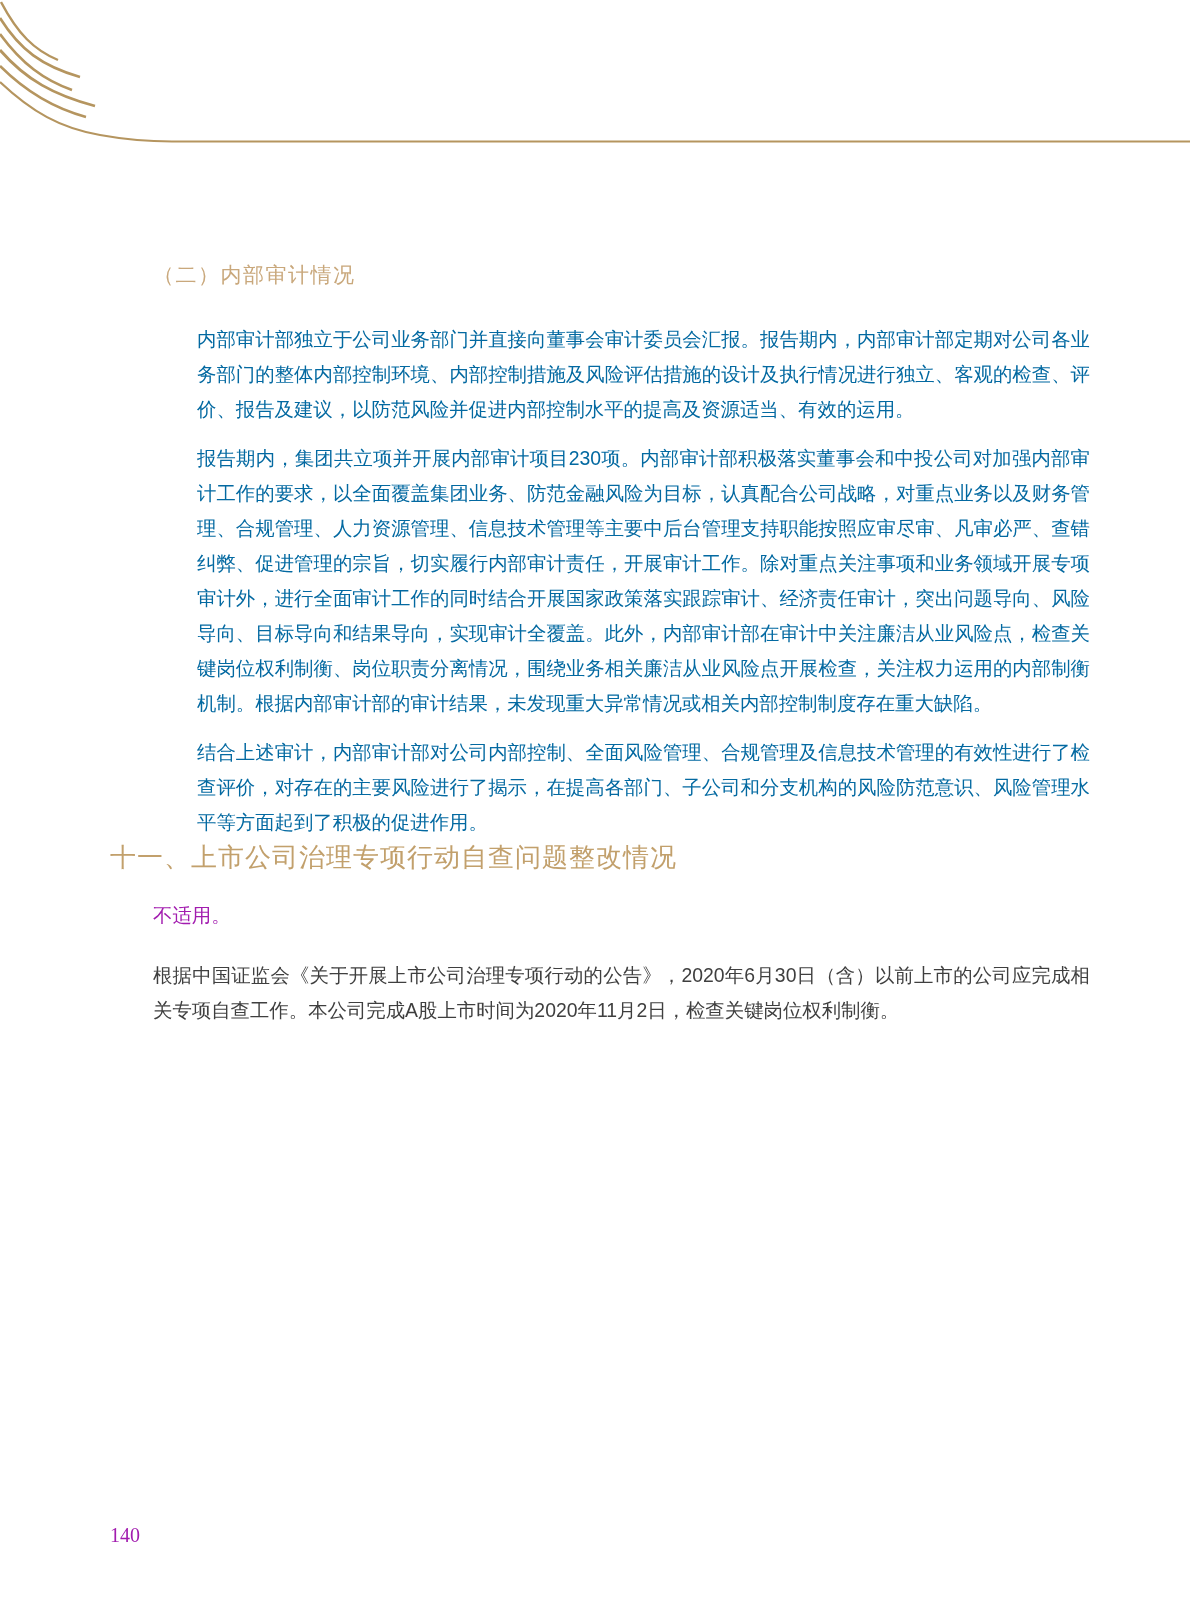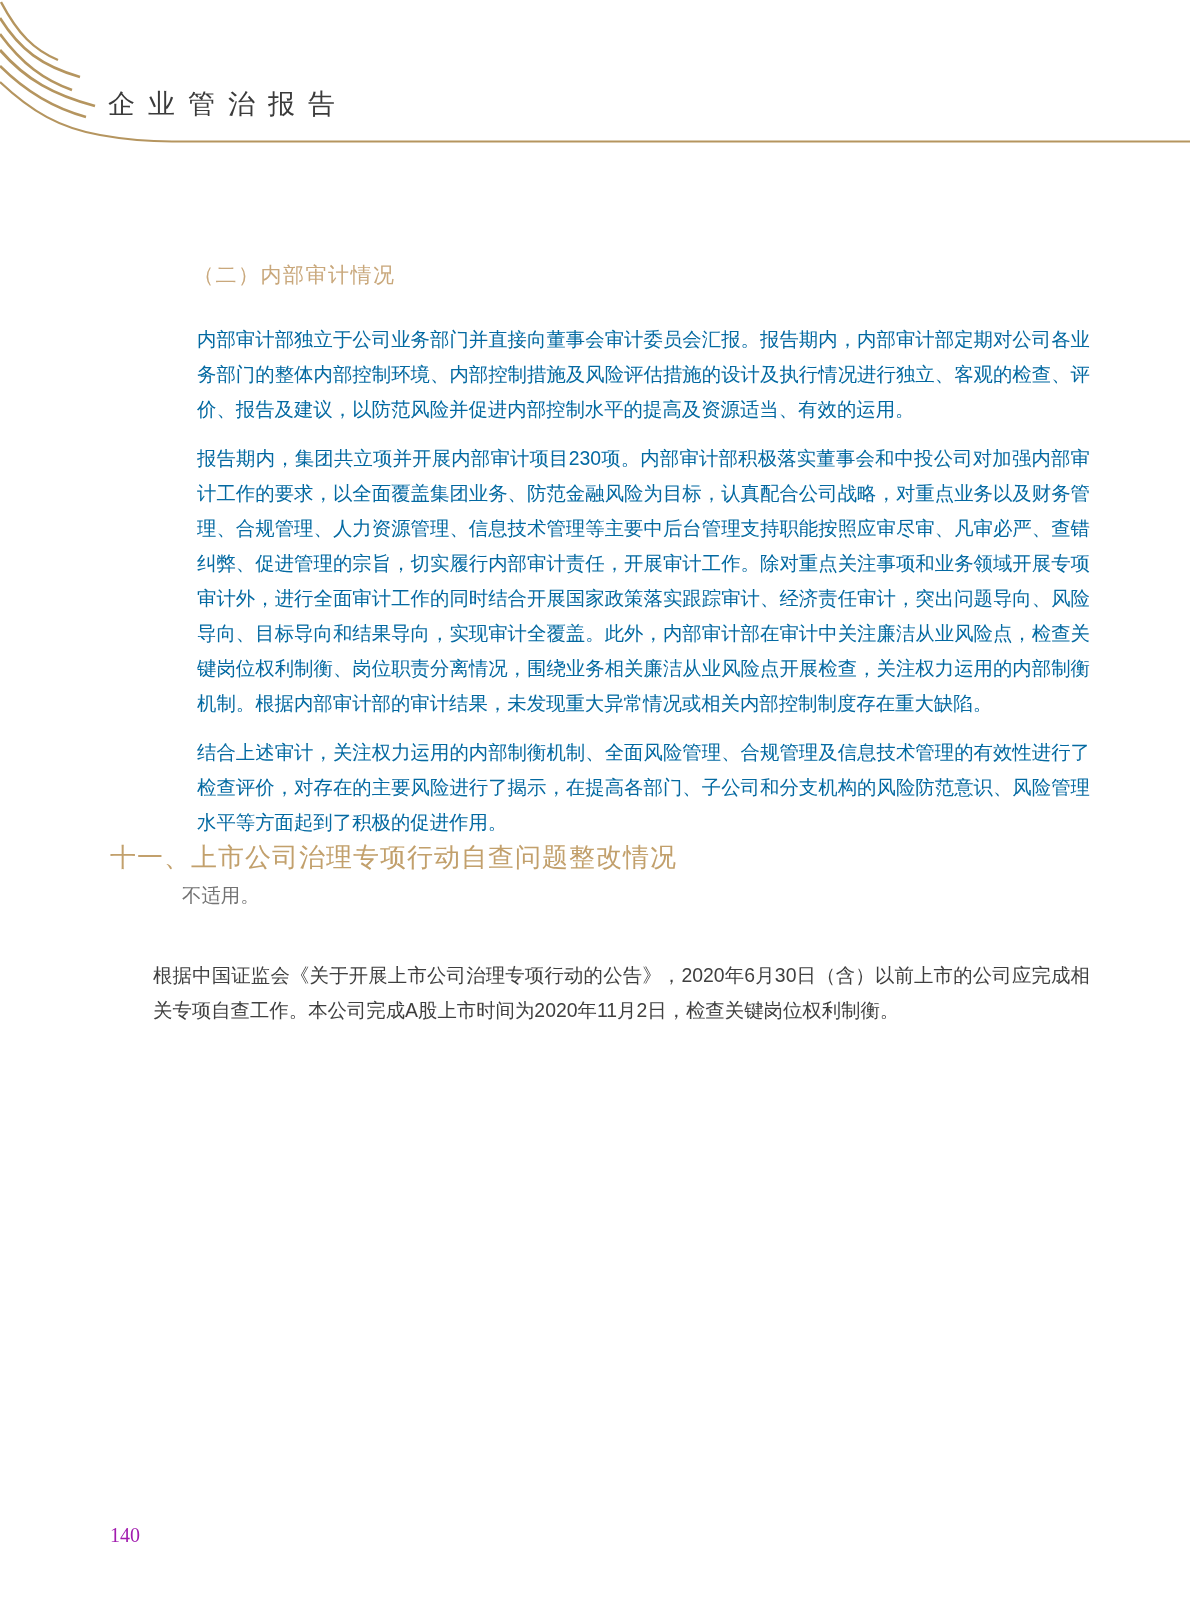--- a/index.html
+++ b/index.html
@@ -37,21 +37,20 @@
 
   
   .sec2-heading {
     position: absolute;
     left: 153px;
     top: 261px;
     font-size: 21px;
     letter-spacing: 1.5px;
     color: #c9a87c;
     white-space: nowrap;
-    margin-left: 40px;
   }
   .sec2-body {
     position: absolute;
     left: 197px;
     top: 322px;
     width: 893px;
     font-size: 19.4px;
     line-height: 35px;
     color: #0369a1;
     text-align: justify;
@@ -68,25 +67,24 @@
     top: 840px;
     font-size: 26px;
     font-weight: normal;
     letter-spacing: 1px;
     color: #c2a06c;
     white-space: nowrap;
   }
   .not-applicable {
     position: absolute;
     left: 153px;
-    top: 878px;
+    top: 898px;
     font-size: 19.4px;
     line-height: 35px;
-    color: #737373;
-    margin-left: 29px;
+    color: #a21caf;
   }
   .sec11-para {
     position: absolute;
     left: 153px;
     top: 958px;
     width: 937px;
     font-size: 19.4px;
     line-height: 35px;
     color: #3f3f3f;
     text-align: justify;
@@ -112,28 +110,27 @@
     <g fill="none" stroke="#b5955f">
       <path stroke-width="2.4" d="M 1,2 C 18,34 34,50 58,60"></path>
       <path stroke-width="2.6" d="M 0,18 C 20,50 42,66 80,77"></path>
       <path stroke-width="2.6" d="M 0,34 C 22,64 44,80 72,90"></path>
       <path stroke-width="2.8" d="M 0,50 C 26,80 54,95 95,106"></path>
       <path stroke-width="2.6" d="M 0,66 C 30,96 60,110 86,117"></path>
       <path stroke-width="2.2" d="M 0,82 C 32,112 60,128 100,135 C 122,139 142,141.5 172,141.5 L 1190,141.5"></path>
     </g>
   </svg>
 
-  <div class="header-title">企业管治报告</div>
 
   <div class="sec2-heading">（二）内部审计情况</div>
 
   <div class="sec2-body">
     <p>内部审计部独立于公司业务部门并直接向董事会审计委员会汇报。报告期内，内部审计部定期对公司各业务部门的整体内部控制环境、内部控制措施及风险评估措施的设计及执行情况进行独立、客观的检查、评价、报告及建议，以防范风险并促进内部控制水平的提高及资源适当、有效的运用。</p>
     <p>报告期内，集团共立项并开展内部审计项目230项。内部审计部积极落实董事会和中投公司对加强内部审计工作的要求，以全面覆盖集团业务、防范金融风险为目标，认真配合公司战略，对重点业务以及财务管理、合规管理、人力资源管理、信息技术管理等主要中后台管理支持职能按照应审尽审、凡审必严、查错纠弊、促进管理的宗旨，切实履行内部审计责任，开展审计工作。除对重点关注事项和业务领域开展专项审计外，进行全面审计工作的同时结合开展国家政策落实跟踪审计、经济责任审计，突出问题导向、风险导向、目标导向和结果导向，实现审计全覆盖。此外，内部审计部在审计中关注廉洁从业风险点，检查关键岗位权利制衡、岗位职责分离情况，围绕业务相关廉洁从业风险点开展检查，关注权力运用的内部制衡机制。根据内部审计部的审计结果，未发现重大异常情况或相关内部控制制度存在重大缺陷。</p>
-    <p>结合上述审计，关注权力运用的内部制衡机制、全面风险管理、合规管理及信息技术管理的有效性进行了检查评价，对存在的主要风险进行了揭示，在提高各部门、子公司和分支机构的风险防范意识、风险管理水平等方面起到了积极的促进作用。</p>
+    <p>结合上述审计，内部审计部对公司内部控制、全面风险管理、合规管理及信息技术管理的有效性进行了检查评价，对存在的主要风险进行了揭示，在提高各部门、子公司和分支机构的风险防范意识、风险管理水平等方面起到了积极的促进作用。</p>
   </div>
 
   <div class="sec11-heading">十一、上市公司治理专项行动自查问题整改情况</div>
 
   <div class="not-applicable">不适用。</div>
 
   <div class="sec11-para">根据中国证监会《关于开展上市公司治理专项行动的公告》，2020年6月30日（含）以前上市的公司应完成相关专项自查工作。本公司完成A股上市时间为2020年11月2日，检查关键岗位权利制衡。</div>
 
   <div class="page-number">140</div>
 

